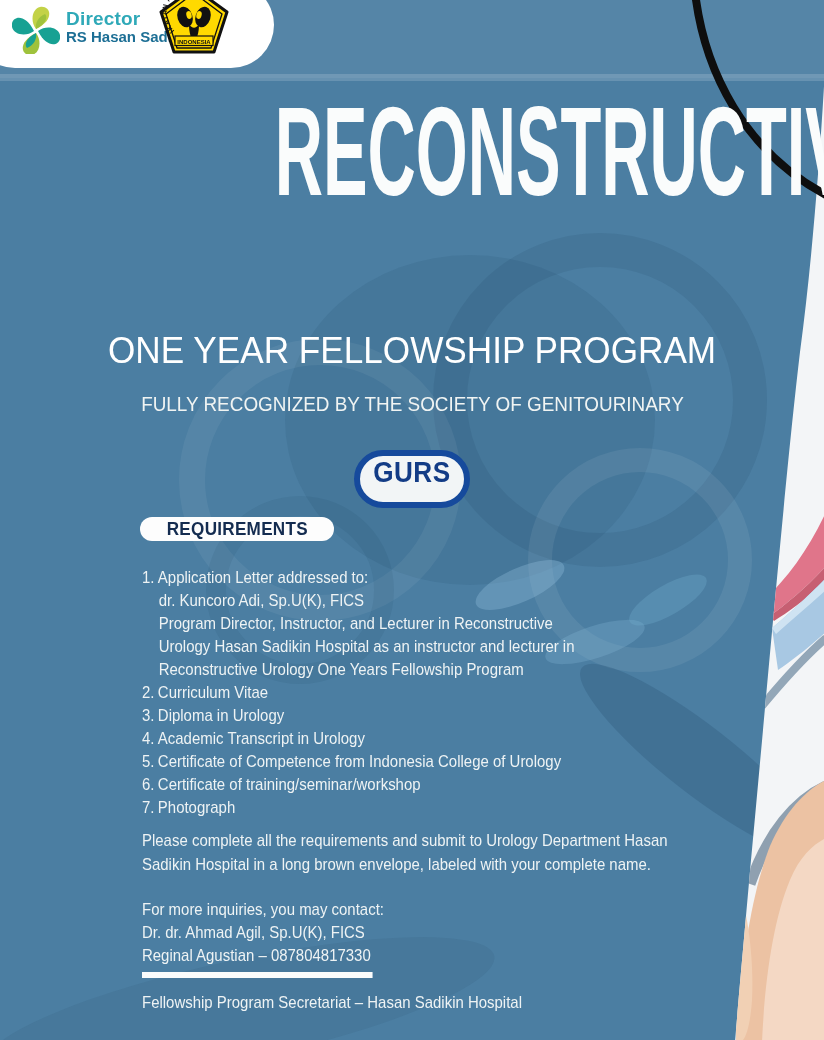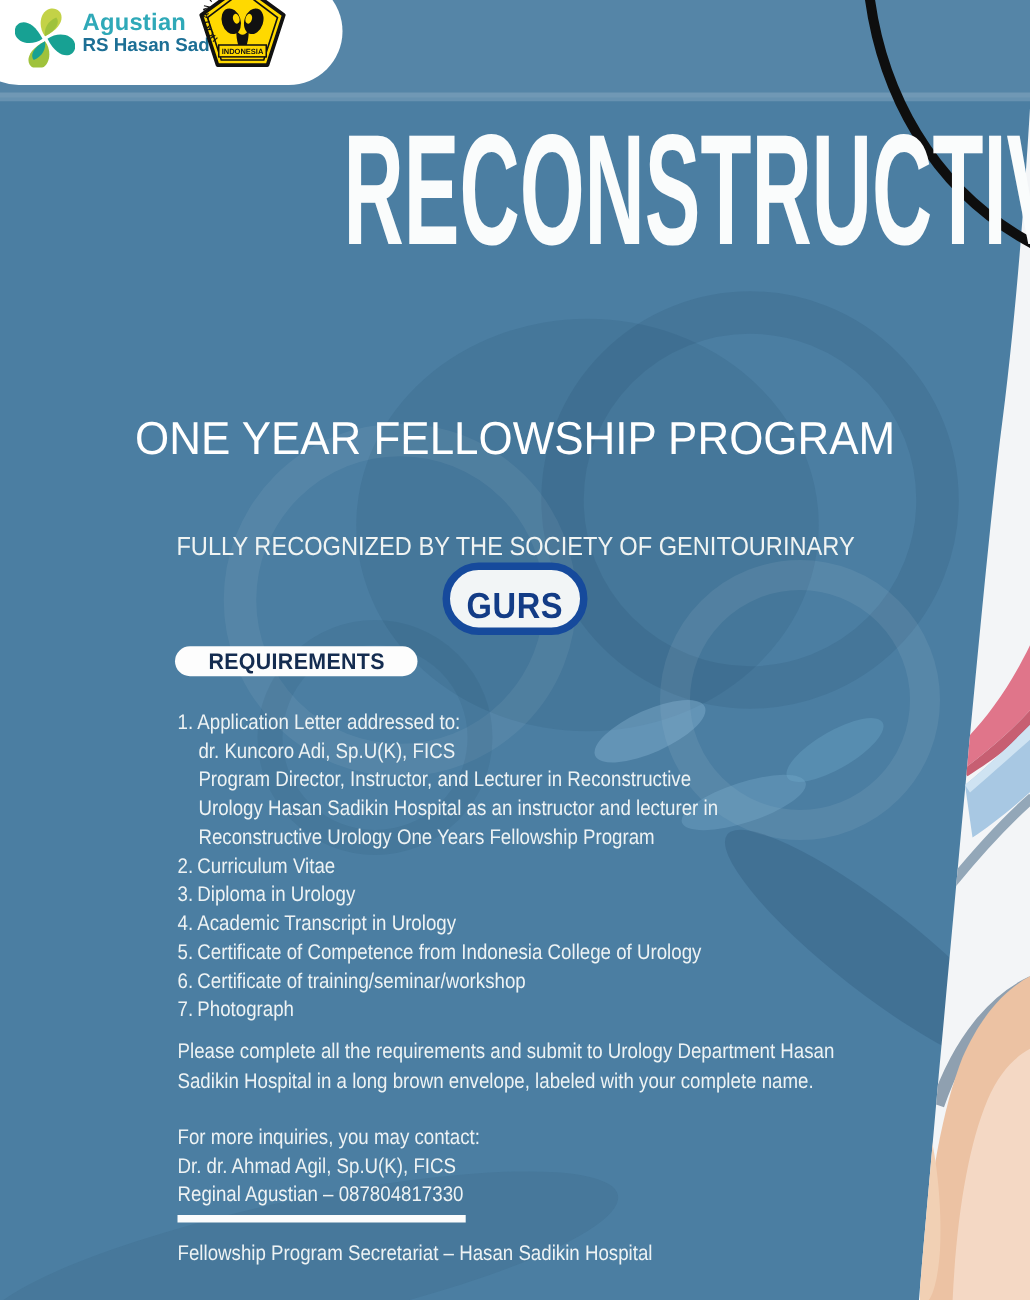--- a/index.html
+++ b/index.html
@@ -25,27 +25,27 @@
   
   .title-line { position:absolute; left:0; right:0; text-align:center; color:#fafcfc;
     font-weight:bold; font-size:126px; line-height:120px; white-space:nowrap; }
   .title-line > span { display:inline-block; transform:scaleX(0.53); transform-origin:50% 50%; }
   #title1 { top:92px; }
   #title2 { top:220px; }
   .subtitle { position:absolute; top:330px; left:0; right:0; text-align:center;
     color:#ffffff; font-size:37px; font-weight:400; white-space:nowrap; }
   .subtitle > span { display:inline-block; transform:scaleX(0.95); transform-origin:50% 50%; }
   .recognition { position:absolute; top:390px; left:0; right:0; text-align:center;
-    color:#f0f4f3; font-size:21px; line-height:27px; font-weight:400;margin-top:34px; }
+    color:#f0f4f3; font-size:21px; line-height:27px; font-weight:400; }
   .recognition > div > span { display:inline-block; transform:scaleX(0.9); transform-origin:50% 50%; white-space:nowrap; }
 
   .gurs-badge {
     position:absolute; top:450px; left:50%; transform:translateX(-50%);
     width:116px; height:58px; background:#f2f5f6; border:6px solid #164a9c;
-    border-radius:29px; display:flex; align-items:flex-end; justify-content:center; z-index:4;
+    border-radius:29px; display:flex; align-items:flex-start; justify-content:center; z-index:4;
   }
   .gurs-badge span { font-size:29px; font-weight:bold; color:#133c86;
     display:inline-block; transform:scaleX(0.9); letter-spacing:0.5px; }
 
   .req-pill {
     position:absolute; left:140px; top:517px; width:194px; height:24px;
     background:#fdfdfd; border-radius:21px; display:flex; align-items:center; justify-content:center; z-index:4;
   }
   .req-pill span { font-size:18px; font-weight:bold; color:#142c50;
     display:inline-block; transform:scaleX(0.95); letter-spacing:0.3px; }
@@ -118,21 +118,21 @@
       <g transform="translate(24,25)">
         <path d="M-2,0 C-12,-20 -26,-14 -24,-4 C-22,4 -10,6 -2,0 Z" transform="rotate(270)" fill="#9fc23c"></path>
         <path d="M-2,0 C-12,-20 -26,-14 -24,-4 C-22,4 -10,6 -2,0 Z" transform="rotate(0)" fill="#17a193"></path>
         <path d="M-2,0 C-12,-20 -26,-14 -24,-4 C-22,4 -10,6 -2,0 Z" transform="rotate(90)" fill="#c3d247"></path>
         <path d="M-2,0 C-12,-20 -26,-14 -24,-4 C-22,4 -10,6 -2,0 Z" transform="rotate(180)" fill="#17a193"></path>
         <path d="M-2,0 C-7,-10 -14,-12 -17,-9 C-14,-2 -8,1 -2,0 Z" transform="rotate(270)" fill="#17a193"></path>
         <path d="M-2,0 C-7,-10 -14,-12 -17,-9 C-14,-2 -8,1 -2,0 Z" transform="rotate(90)" fill="#9fc23c"></path>
       </g>
     </svg>
     <div class="kemenkes-text">
-      <div class="kemenkes-name">Agustian</div>
+      <div class="kemenkes-name">Director</div>
       <div class="hospital-name">RS Hasan Sadikin</div>
     </div>
     <svg class="iaui-logo" width="72" height="74" viewBox="0 0 72 74">
       <path d="M36,2 L69,26 L56,66 L16,66 L3,26 Z" fill="#ffd900" stroke="#111" stroke-width="3" stroke-linejoin="round"></path>
       <path d="M36,7 L64,28 L53,62 L19,62 L8,28 Z" fill="none" stroke="#111" stroke-width="1.3"></path>
       <text font-size="7" font-weight="bold" fill="#111" letter-spacing="0.5">
         <textPath href="#iauiArc" startOffset="2">IKATAN AHLI UROLOGI</textPath>
       </text>
 
       <g fill="#111">

